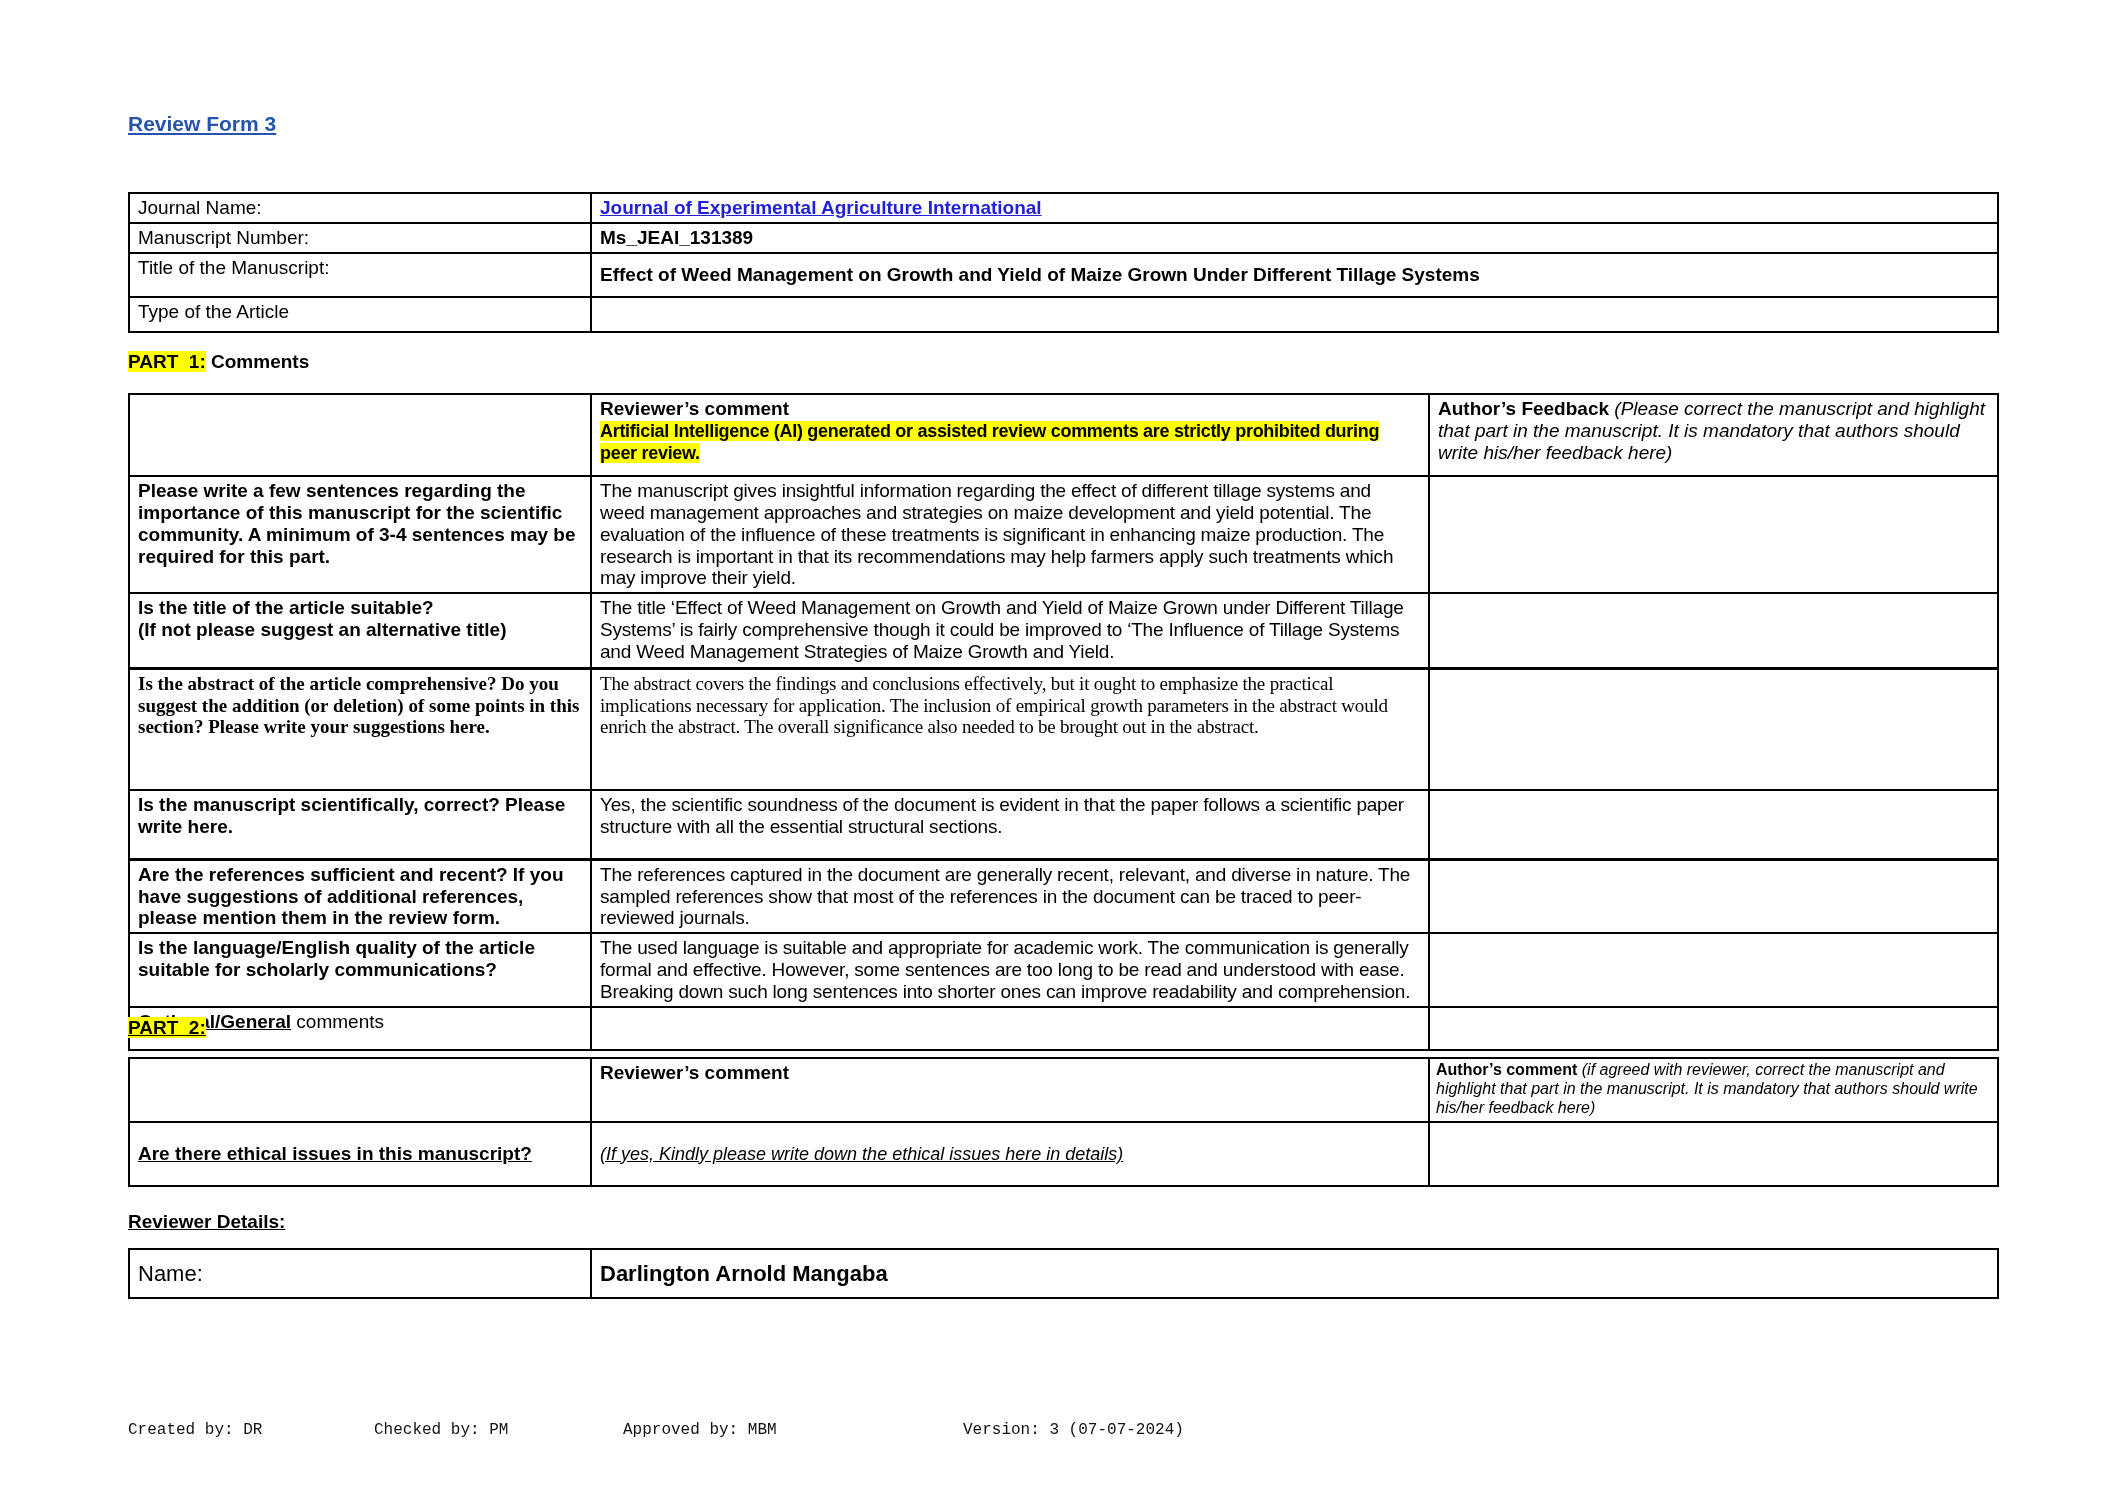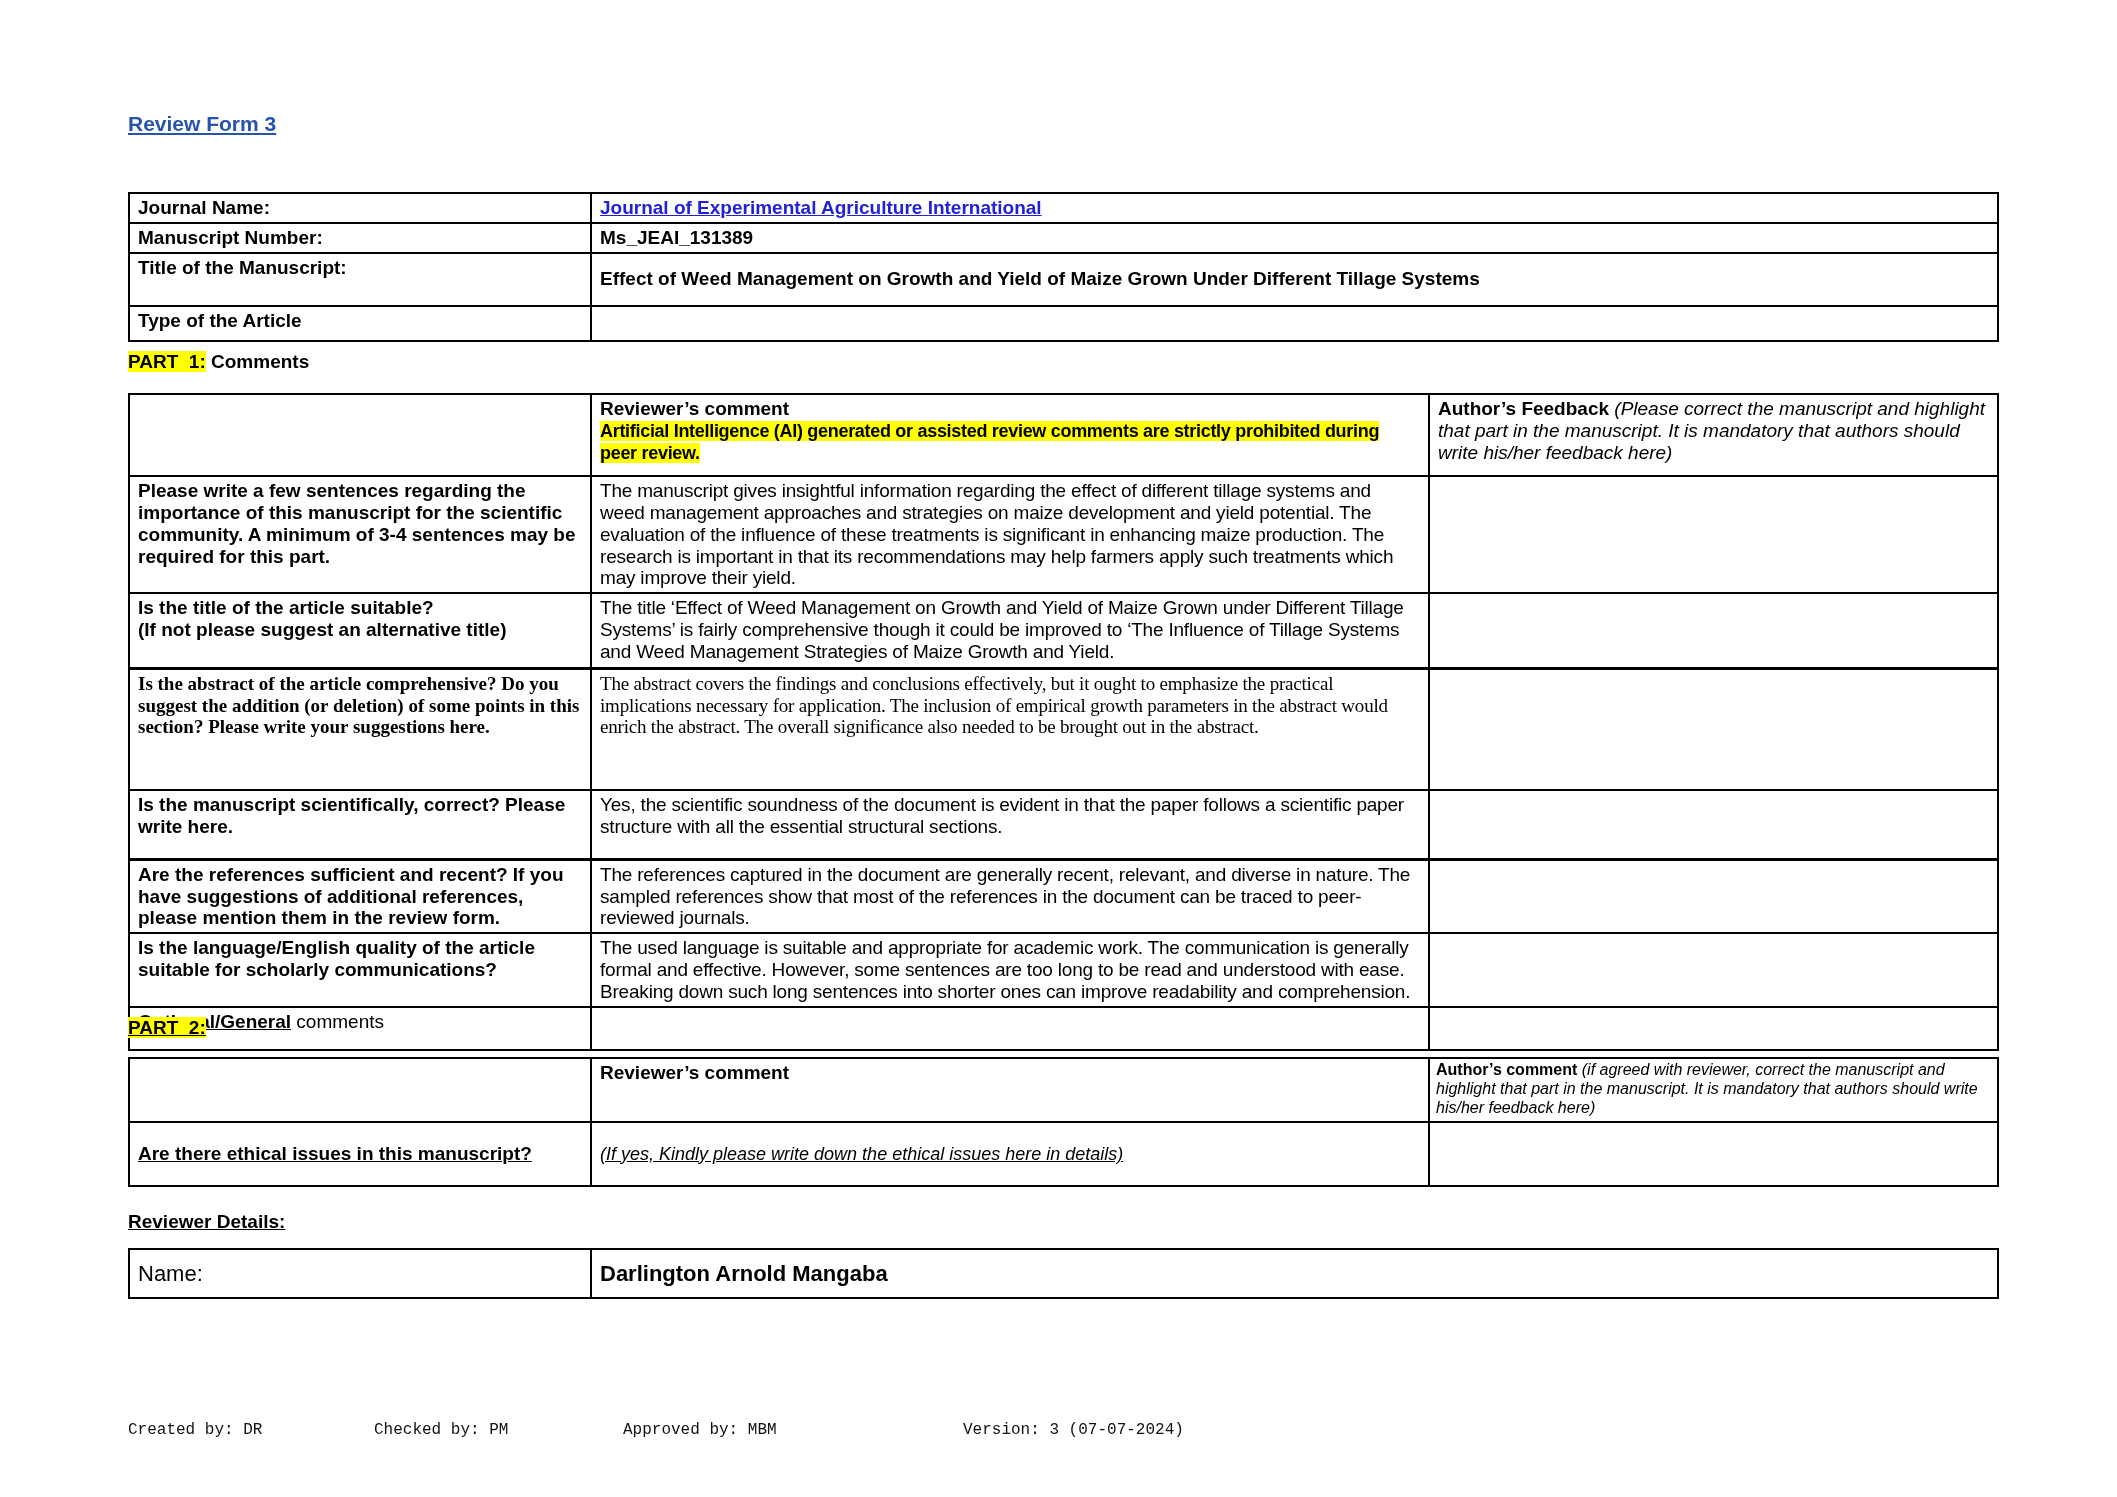--- a/index.html
+++ b/index.html
@@ -24,25 +24,25 @@
 
   
   table.tbl{border-collapse:collapse;table-layout:fixed;}
   table.tbl td{
     border:2px solid #000;vertical-align:top;padding:3px 8px;
     font-size:19px;line-height:1.15;overflow:hidden;
   }
 
   
   #info-table{top:192px;left:128px;width:1869px;}
-  #info-table td.lbl{font-weight:bold;}
+  #info-table td.lbl{font-weight:normal;}
   #info-table td.val{font-weight:bold;}
   #info-table tr.t-journal{height:26px;}
   #info-table tr.t-ms{height:25px;}
-  #info-table tr.t-title{height:53px;margin-top:17px;}
+  #info-table tr.t-title{height:44px;margin-top:17px;}
   #info-table tr.t-title td.val{vertical-align:middle;border-radius:12px;}
   #info-table tr.t-type{height:35px;padding-left:11px;}
   a.link{color:var(--link-blue);font-weight:bold;text-decoration:underline;cursor:pointer;}
 
   
   .part-heading{font-size:19px;font-weight:bold;line-height:1.2;}
   #part1-heading{top:351px;left:128px;}
   #part2-heading{top:1017px;left:128px;}
   .hl{background:var(--highlight-yellow);white-space:pre;}
   .hl-u{background:var(--highlight-yellow);white-space:pre;text-decoration:underline;}

